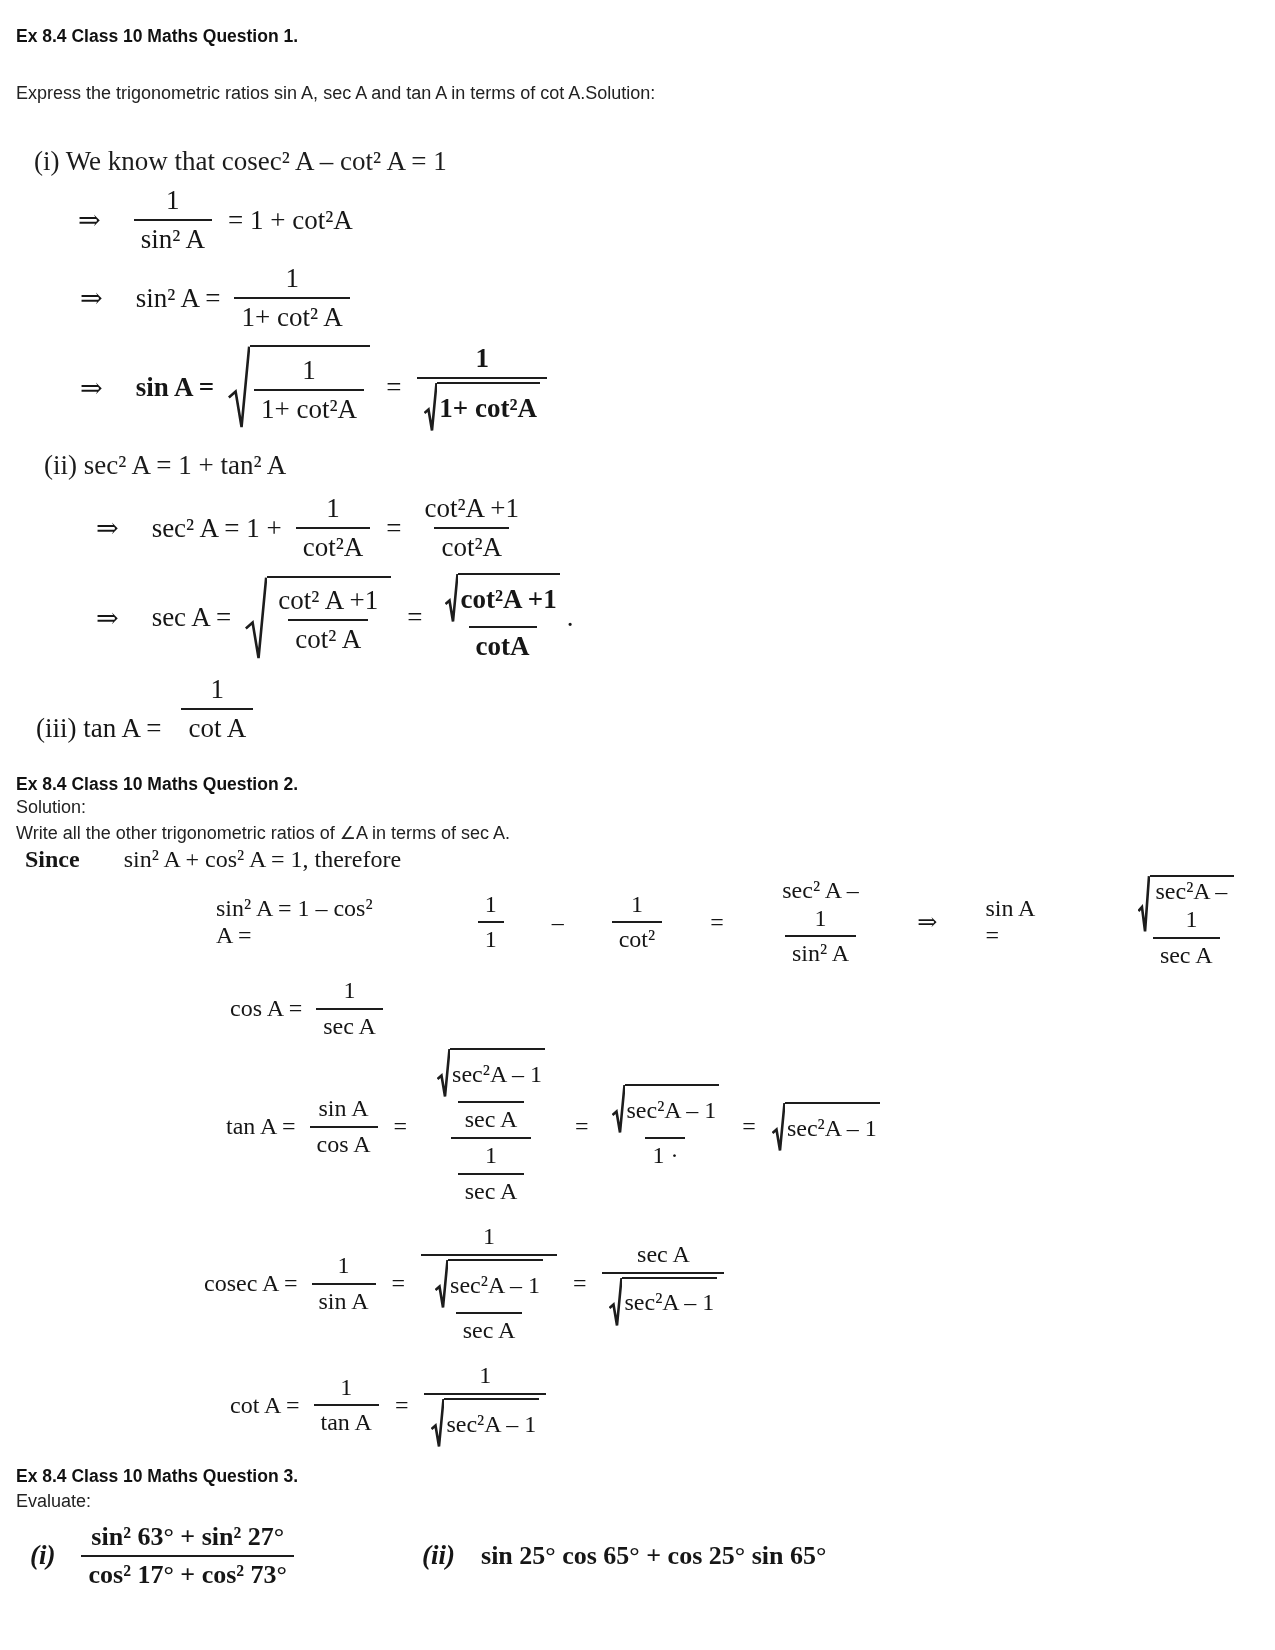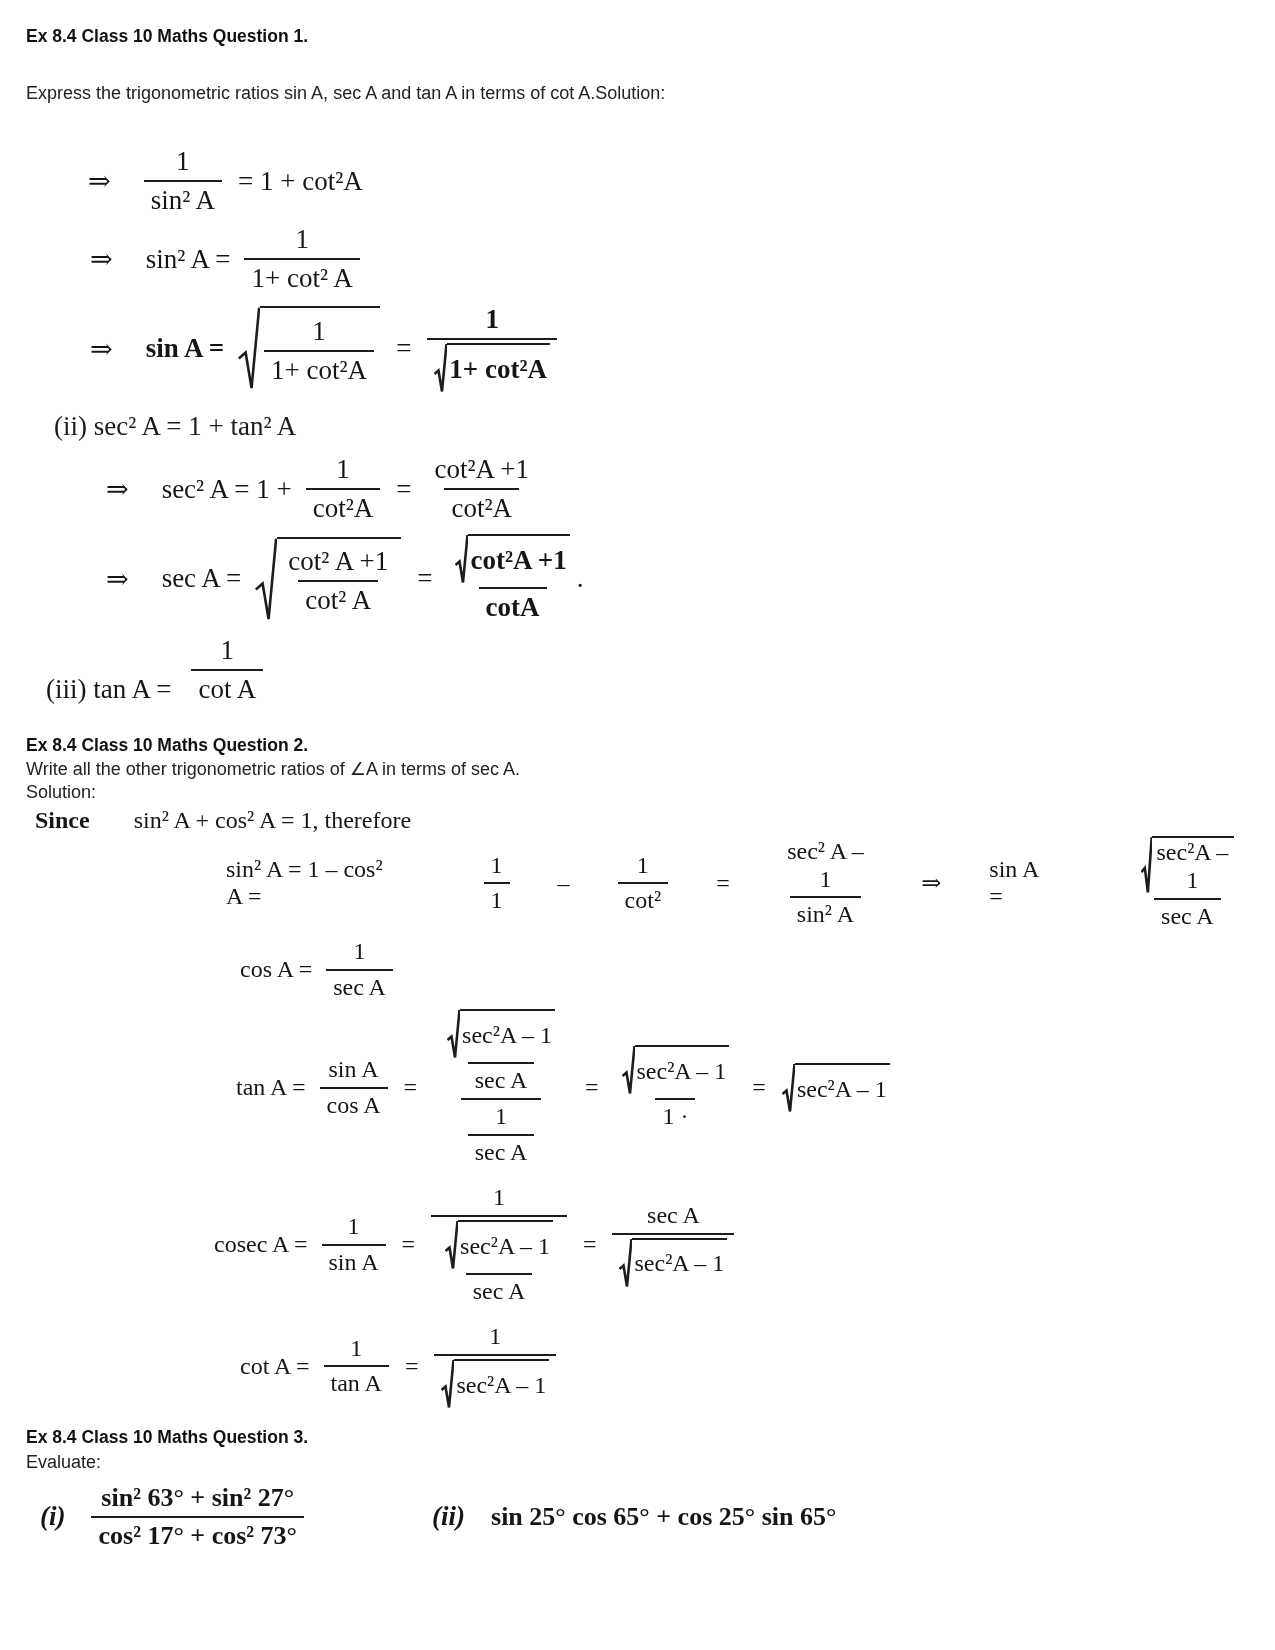--- a/index.html
+++ b/index.html
@@ -1,18 +1,18 @@
 <!DOCTYPE html>
 <html><head>
 <meta charset="utf-8">
 <style>
   * { margin:0; padding:0; box-sizing:border-box; }
   html,body { width:1275px; height:1650px; background:#ffffff; overflow:hidden; }
   body { font-family:"Liberation Sans","DejaVu Sans",sans-serif; color:#1c1c1c; }
-  .page { padding:26px 34px 0 26px; }
+  .page { padding:26px 34px 0 16px; }
 
   .head { font-size:17.5px; font-weight:bold; color:#111; }
   .ptext { font-size:18px; color:#222; }
 
   .mrow { display:flex; align-items:center; font-family:"Liberation Serif","DejaVu Serif",serif; color:#161616; }
   .q1m { font-size:27px; }
   .q2m { font-size:24px; }
   .mintro { font-size:27px; font-family:"Liberation Serif","DejaVu Serif",serif; }
 
   .arr { margin-right:34px; letter-spacing:-1px; }
@@ -50,20 +50,21 @@
 </style>
 </head>
 <body>
 
 <main class="page">
 
   <section>
     <div class="head mb36">Ex 8.4 Class 10 Maths Question 1.</div>
     <div class="ptext mb42">Express the trigonometric ratios sin A, sec A and tan A in terms of cot A.Solution:</div>
 
+    <div class="mintro ml18 mb8">(i) We know that cosec² A – cot² A = 1</div>
 
     <div class="mrow q1m ml62 mb8">
       <span class="arr">⇒</span>
       <span class="fr">
         <span class="nu">1</span>
         <span class="de">sin² A</span>
       </span>
       <span class="eqgap">= 1 + cot²A</span>
     </div>
 
@@ -162,22 +163,22 @@
       <span class="gap20 sp"></span>
       <span class="fr">
         <span class="nu">1</span>
         <span class="de">cot A</span>
       </span>
     </div>
   </section>
 
   <section>
     <div class="head mb2">Ex 8.4 Class 10 Maths Question 2.</div>
+    <div class="ptext mb4">Solution:</div>
     <div class="ptext mb2">Write all the other trigonometric ratios of ∠A in terms of sec A.</div>
-    <div class="ptext mb4">Solution:</div>
 
     <div class="mrow q2m ml12 mb2">
       <span class="b">Since</span>
       <span class="sp" style="width:44px"></span>
       <span>sin² A + cos² A = 1, therefore</span>
     </div>
 
     <div class="mrow q2m ml200 mb8">
       <span>sin² A = 1 – cos² A =</span>
       <span class="gap14 sp"></span>

